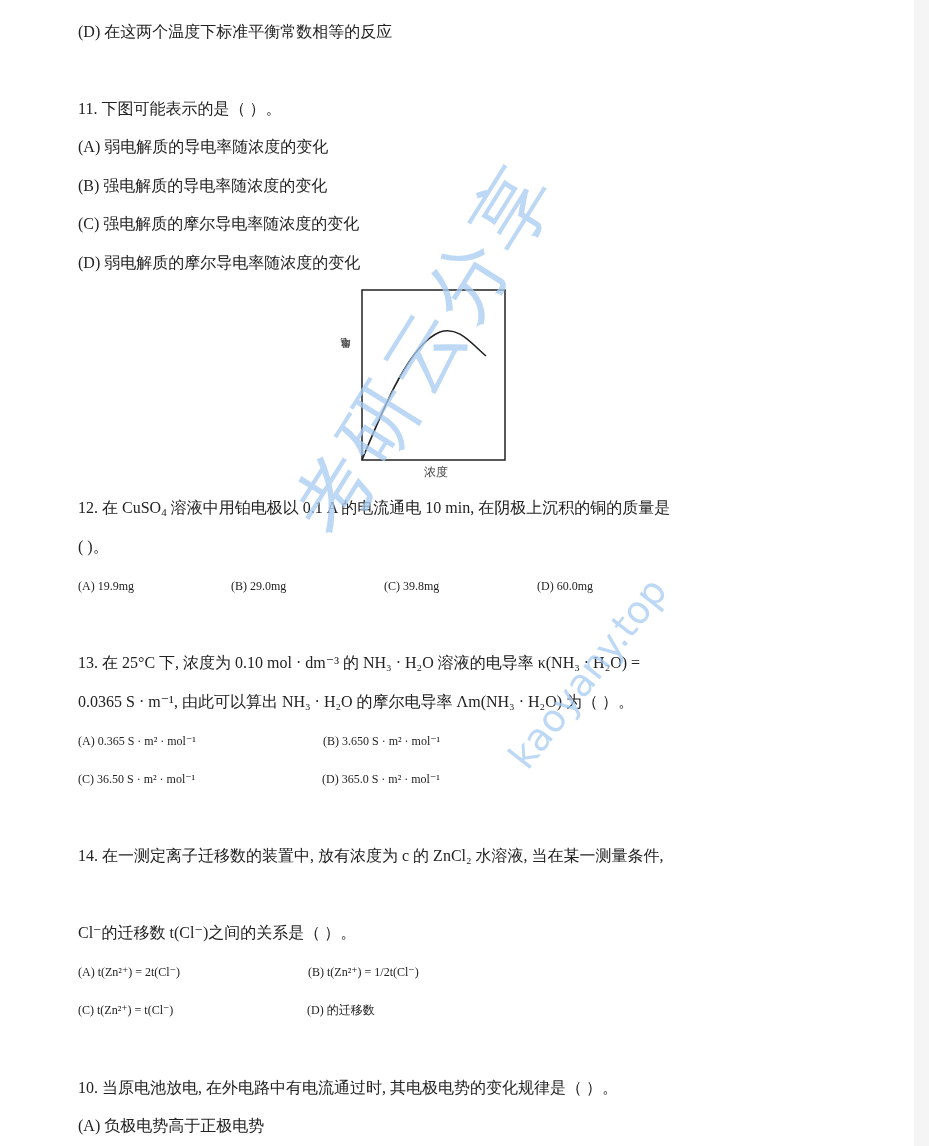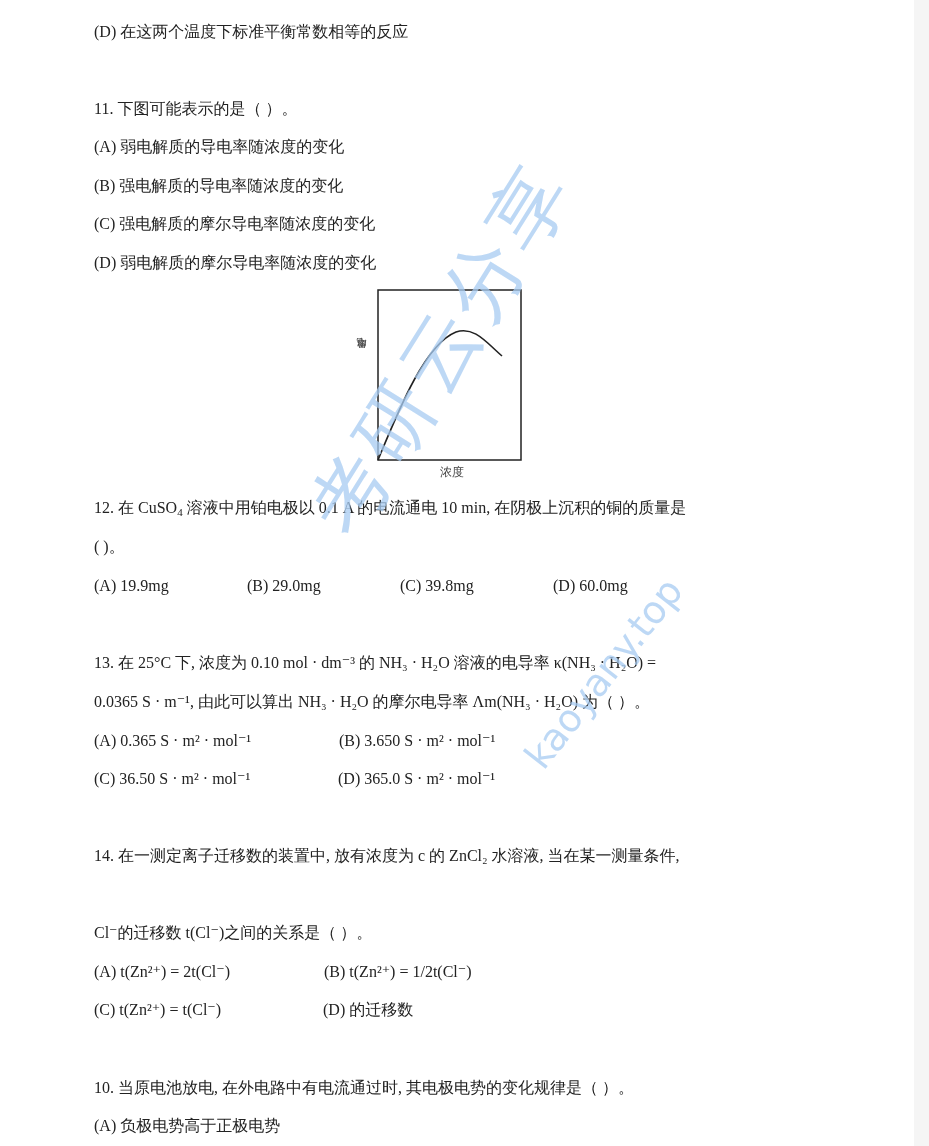--- a/index.html
+++ b/index.html
@@ -1,22 +1,22 @@
 <!DOCTYPE html>
 <html><head>
 <meta charset="utf-8">
 <style>
   html, body { margin:0; padding:0; }
   body { width:929px; height:1146px; background:#ffffff; position:relative; overflow:hidden;
          font-family:"Liberation Serif","DejaVu Serif",serif; color:#222; }
-  .page { position:absolute; left:16px; top:0; width:914px; height:966px; background:#fff; }
+  .page { position:absolute; left:0; top:0; width:914px; height:966px; background:#fff; }
   .sidebar-strip { position:absolute; left:914px; top:0; width:15px; height:1146px; background:#f5f5f5; }
   .line { position:absolute; left:78px; font-size:16px; white-space:nowrap; line-height:20px; }
   .sub { font-size:11px; vertical-align:-3px; }
-  .opt { position:absolute; font-size:16px; white-space:nowrap; line-height:20px; }
+  .opt { position:absolute; font-size:12px; white-space:nowrap; line-height:20px; }
   .chart { position:absolute; left:340px; top:284px; width:180px; height:196px; }
   .wm { position:absolute; color:#a8ccf2; opacity:0.75; font-family:"DejaVu Sans",sans-serif; pointer-events:none; }
 </style>
 </head>
 <body>
 
 <div class="page">
 
   <div class="line" style="top:22px">(D)  在这两个温度下标准平衡常数相等的反应</div>
 

